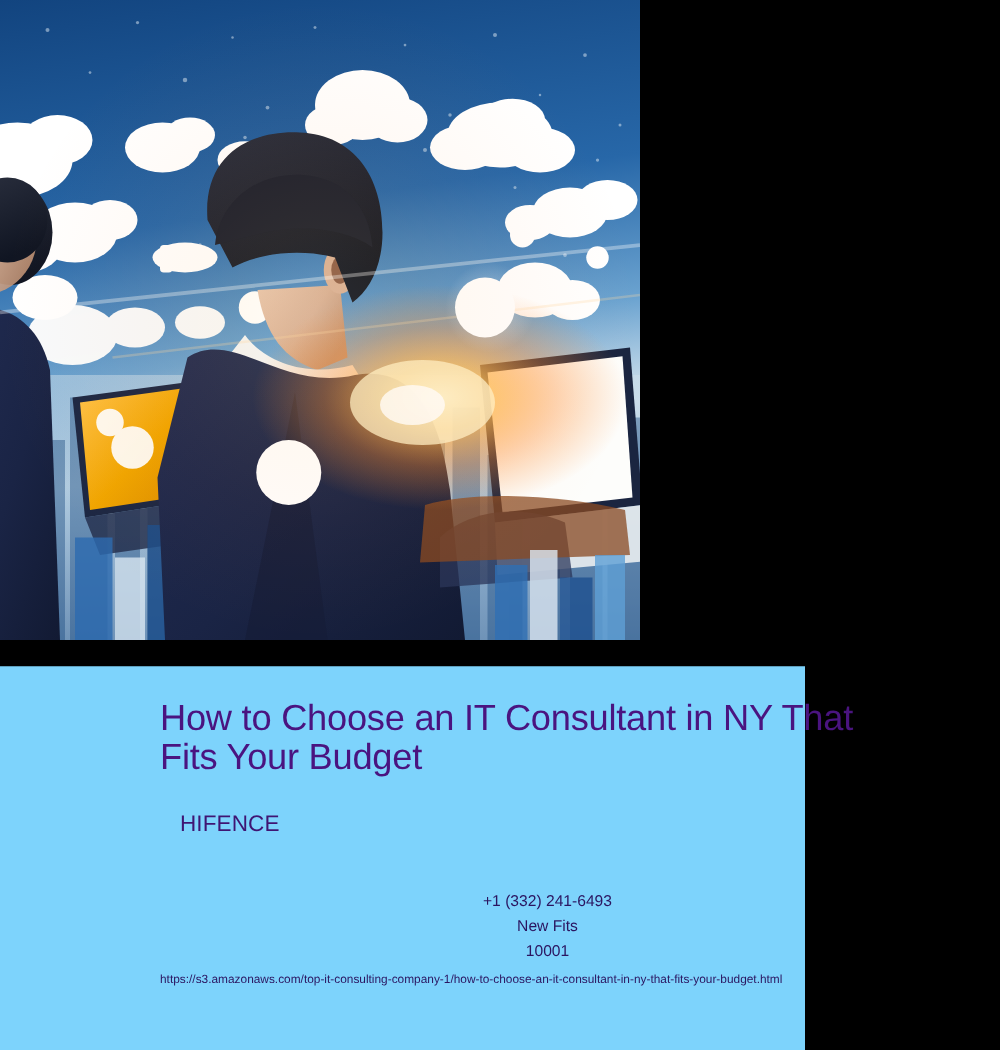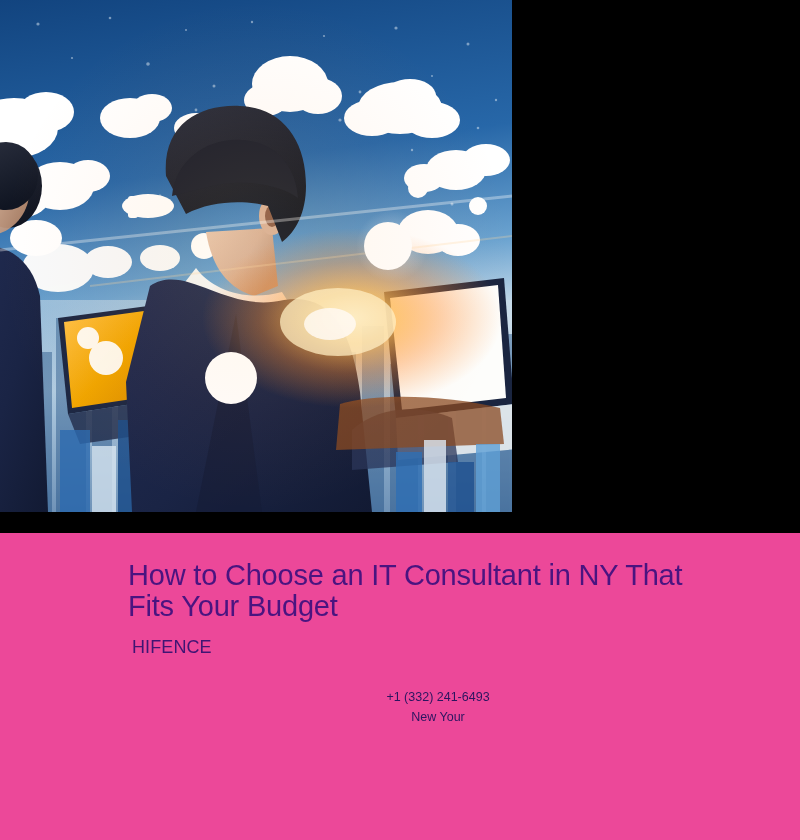--- a/index.html
+++ b/index.html
@@ -46,23 +46,23 @@
     left: 0; top: 512px;
     width: 512px; height: 21px;
     background: #000;
   }
 
   
   #content-band {
     position: absolute;
     left: 0;
     top: 533px;
-    width: 800px;
+    width: 644px;
     height: 307px;
-    background: #ec4899;
+    background: #7dd3fc;
   }
   .content-inner {
     position: absolute;
     left: 128px;
     top: 0;
     width: 620px;
   }
 
   #article-title {
     margin: 0;
@@ -70,21 +70,21 @@
     font-family: "Liberation Sans", sans-serif;
     font-size: 29px;
     line-height: 31px;
     font-weight: 400;
     color: #4a1480;
     letter-spacing: -0.2px;
     max-width: 580px;
   }
 
   #brand-name {
-    margin: 4px;
+    margin: 16px;
     padding-top: 11px;
     font-family: "Liberation Sans", sans-serif;
     font-size: 18px;
     line-height: 21px;
     font-weight: 400;
     color: #3f1573;
     letter-spacing: 0.1px;
   }
 
   #contact-block {
@@ -333,18 +333,20 @@
 
 <div id="content-band">
   <div class="content-inner">
 
     <h1 id="article-title">How to Choose an IT Consultant in NY That Fits Your Budget</h1>
 
     <div id="brand-name">HIFENCE</div>
 
     <div id="contact-block">
       <p class="contact-line">+1 (332) 241-6493</p>
-      <p class="contact-line">New Your</p>
+      <p class="contact-line">New Fits</p>
+      <p class="contact-line">10001</p>
     </div>
 
+    <p id="source-url">https://s3.amazonaws.com/top-it-consulting-company-1/how-to-choose-an-it-consultant-in-ny-that-fits-your-budget.html</p>
 
   </div>
 </div>
 
 </body></html>

